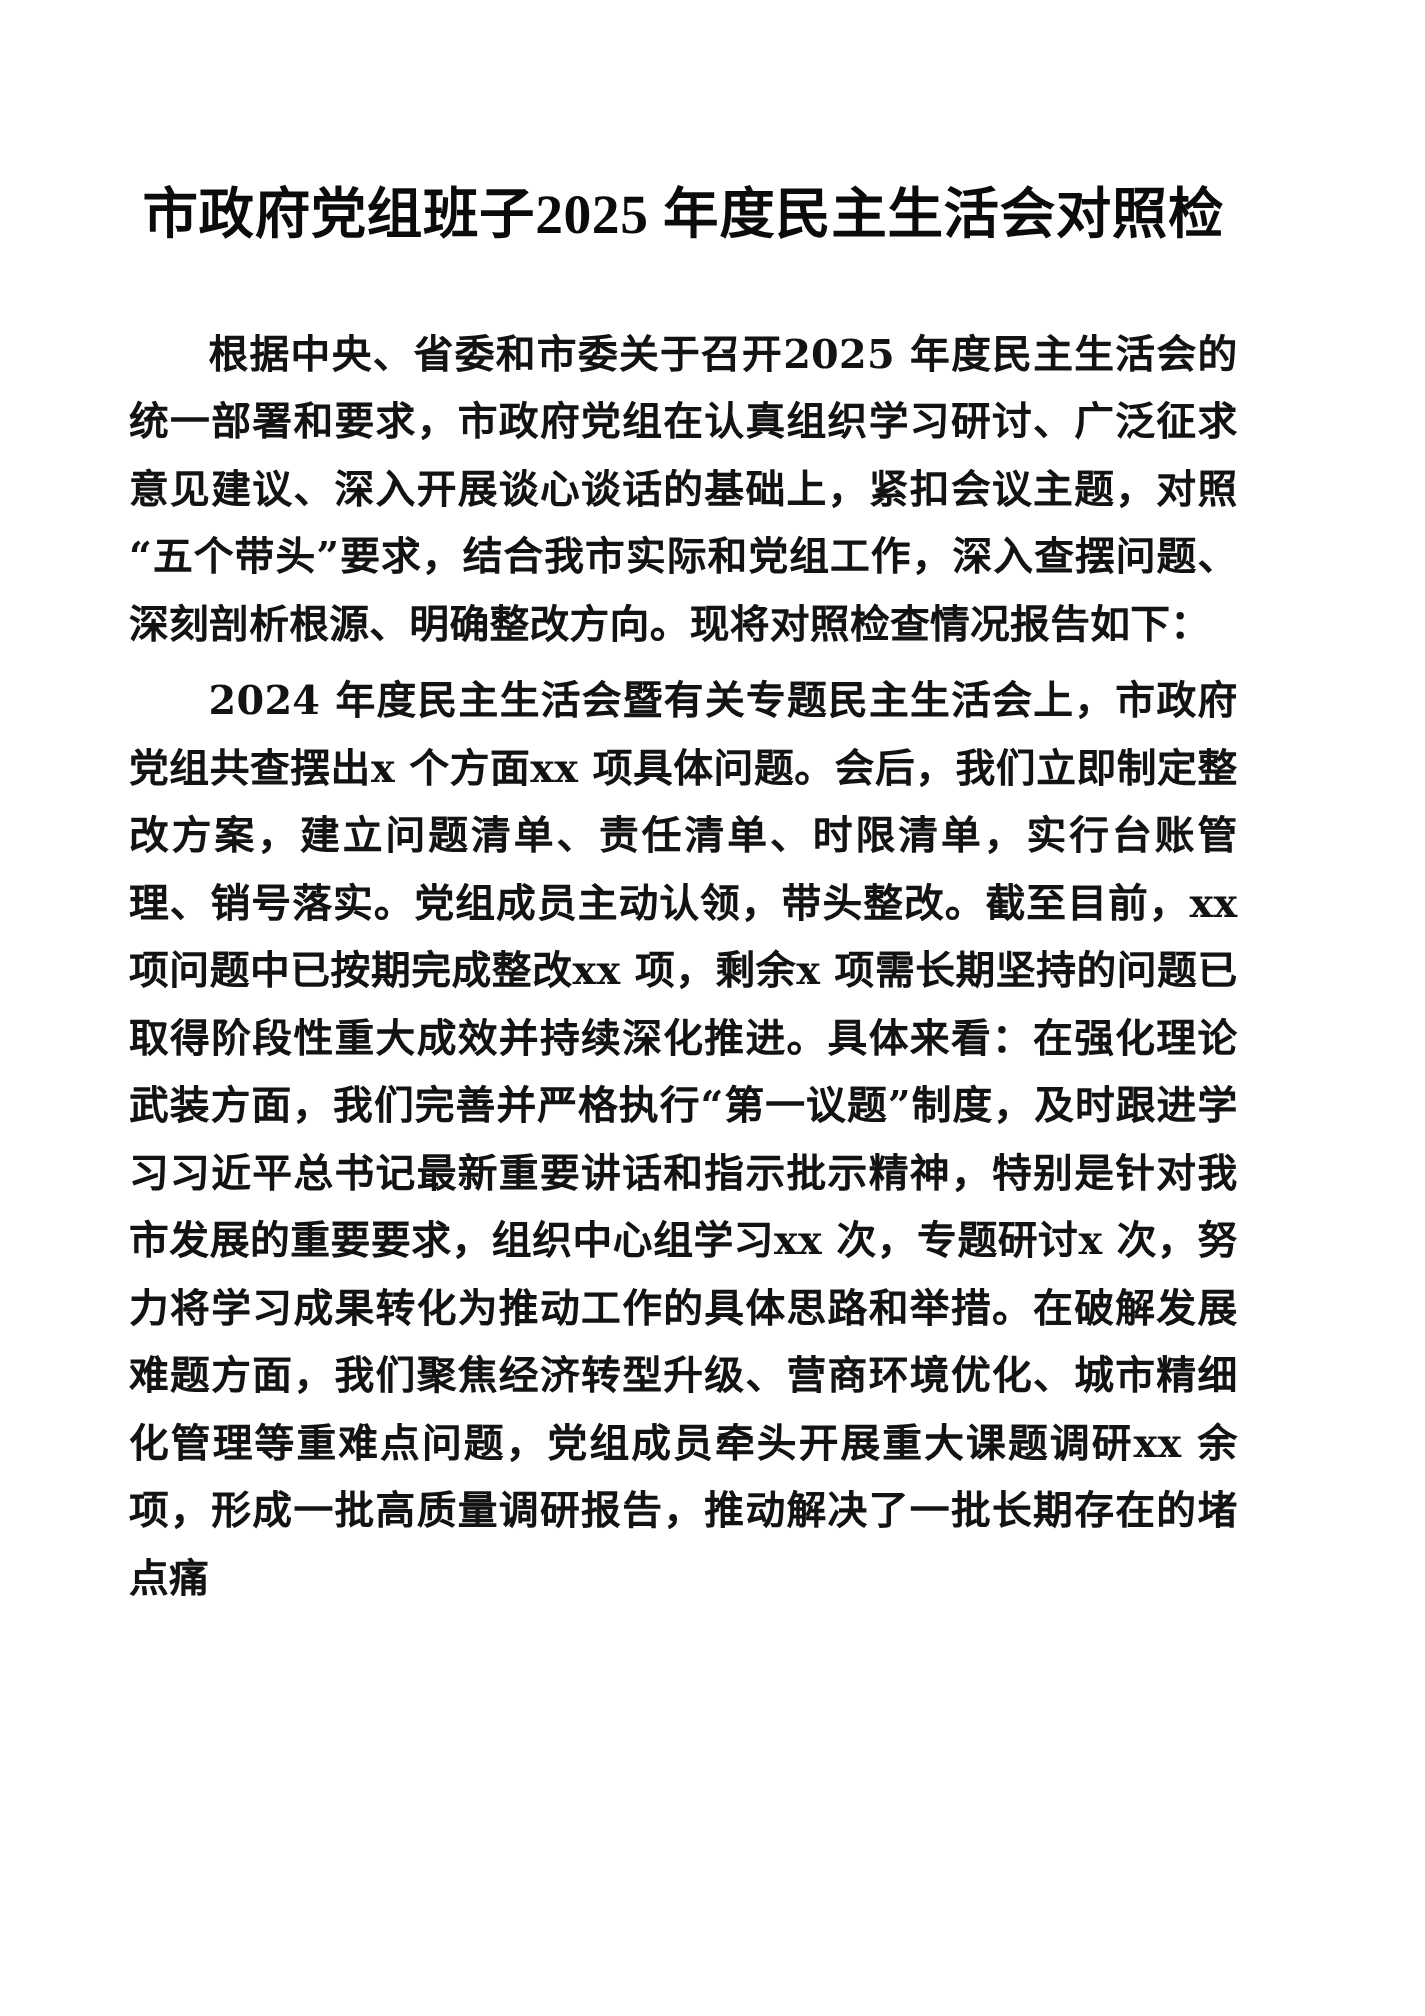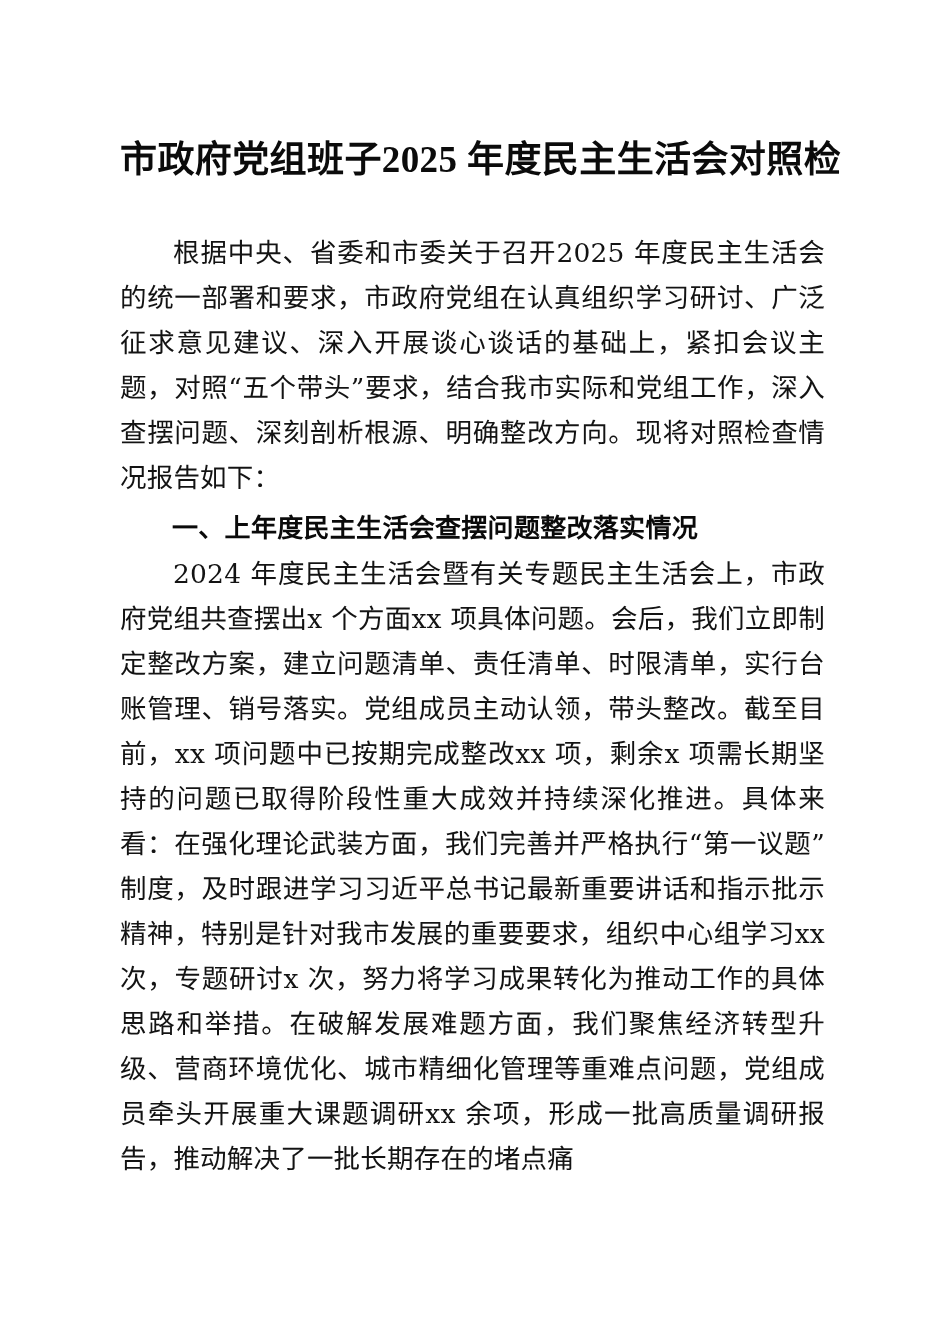--- a/index.html
+++ b/index.html
@@ -16,22 +16,21 @@
     color: #000000;
     -webkit-font-smoothing: antialiased;
   }
 
   .page {
     position: relative;
     width: 950px;
     height: 956px;
     background: #ffffff;
     box-sizing: border-box;
-    padding: 118px 125px 0 120px;
-    margin-top: 16px;
+    padding: 118px 125px 0 86px;
   }
 
   
   .doc-title {
     margin: 0;
     padding: 0 0 0 0;
     text-align: center;
     font-family: "Liberation Serif", "DejaVu Serif", serif;
     font-weight: bold;
     font-size: 37px;
@@ -53,20 +52,21 @@
     margin: 0;
     font-family: "DejaVu Serif", "Liberation Serif", serif;
     font-size: 26.5px;
     line-height: 45px;
     text-align: justify;
     text-justify: inter-ideograph;
     text-indent: 2em;
     color: #131313;
     letter-spacing: 0.2px;
     word-break: break-all;
+    font-weight: bold;
   }
 
   .para.first-para {
     margin-top: 44px;
   }
 
   
   .section-heading {
     margin: 0;
     font-family: "Liberation Sans", "DejaVu Sans", sans-serif;
@@ -87,17 +87,16 @@
 <div class="page">
 
   <h1 class="doc-title">
     <span class="t-line line1">市政府党组班子2025 年度民主生活会对照检</span>
   </h1>
 
   <p class="para first-para">根据中央、省委和市委关于召开2025 年度民主生活会的统一部署和要求，市政府党组在认真组织学习研讨、广泛征求意见建议、深入开展谈心谈话的基础上，紧扣会议主题，对照“五个带头”要求，结合我市实际和党组工作，深入查摆问题、深刻剖析根源、明确整改方向。现将对照检查情况报告如下：</p>
 
   <div class="spacer-sm"></div>
 
-  <h2 class="section-heading">一、上年度民主生活会查摆问题整改落实情况</h2>
 
   <p class="para">2024 年度民主生活会暨有关专题民主生活会上，市政府党组共查摆出x 个方面xx 项具体问题。会后，我们立即制定整改方案，建立问题清单、责任清单、时限清单，实行台账管理、销号落实。党组成员主动认领，带头整改。截至目前，xx 项问题中已按期完成整改xx 项，剩余x 项需长期坚持的问题已取得阶段性重大成效并持续深化推进。具体来看：在强化理论武装方面，我们完善并严格执行“第一议题”制度，及时跟进学习习近平总书记最新重要讲话和指示批示精神，特别是针对我市发展的重要要求，组织中心组学习xx 次，专题研讨x 次，努力将学习成果转化为推动工作的具体思路和举措。在破解发展难题方面，我们聚焦经济转型升级、营商环境优化、城市精细化管理等重难点问题，党组成员牵头开展重大课题调研xx 余项，形成一批高质量调研报告，推动解决了一批长期存在的堵点痛</p>
 
 </div>
 
 </body></html>

